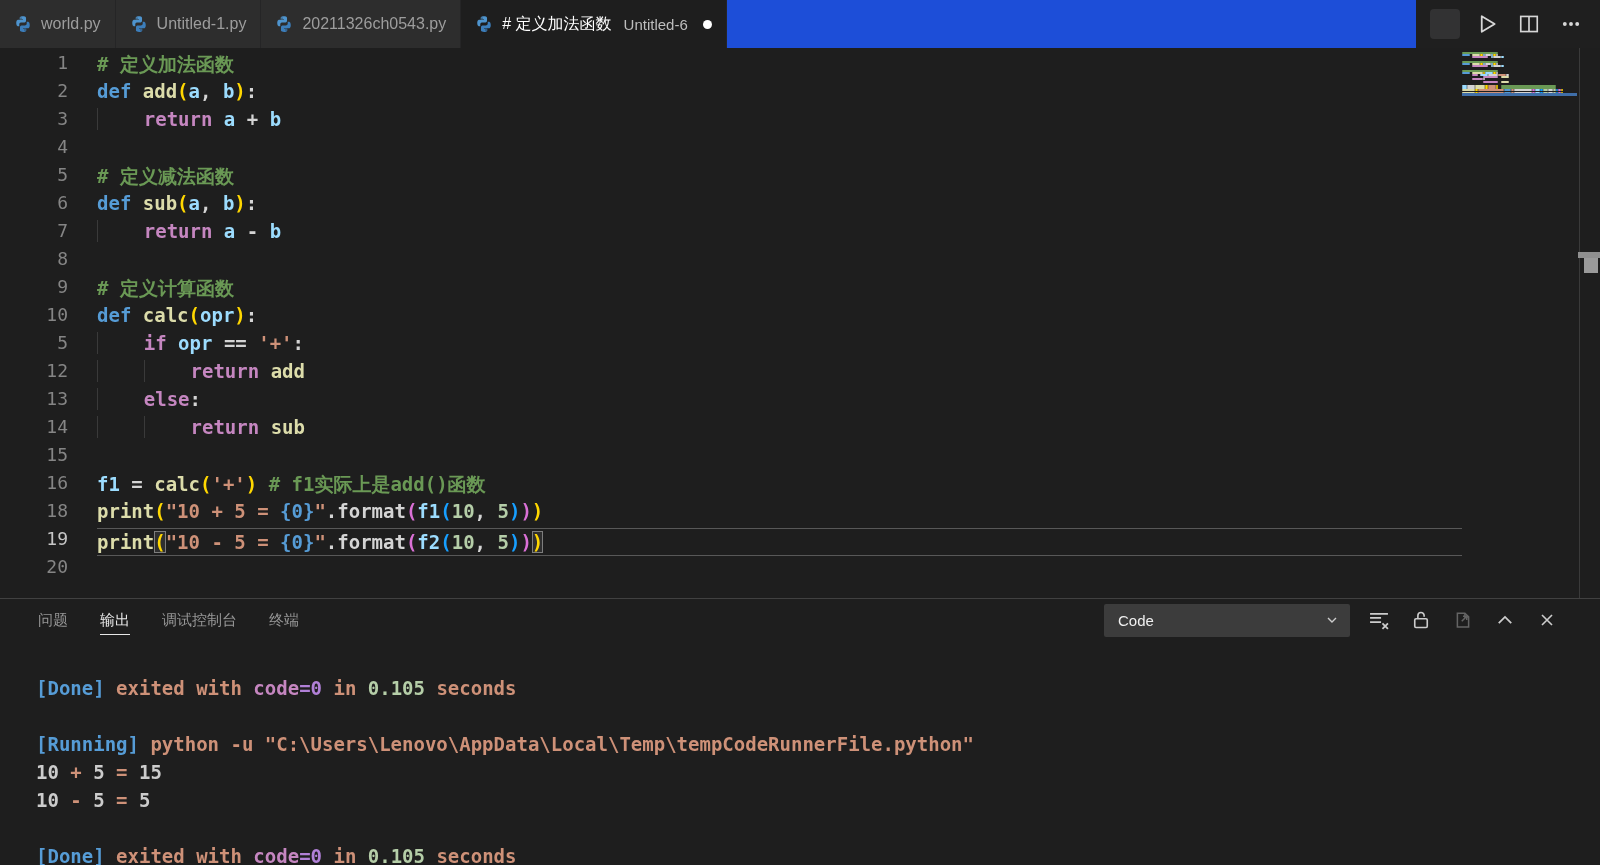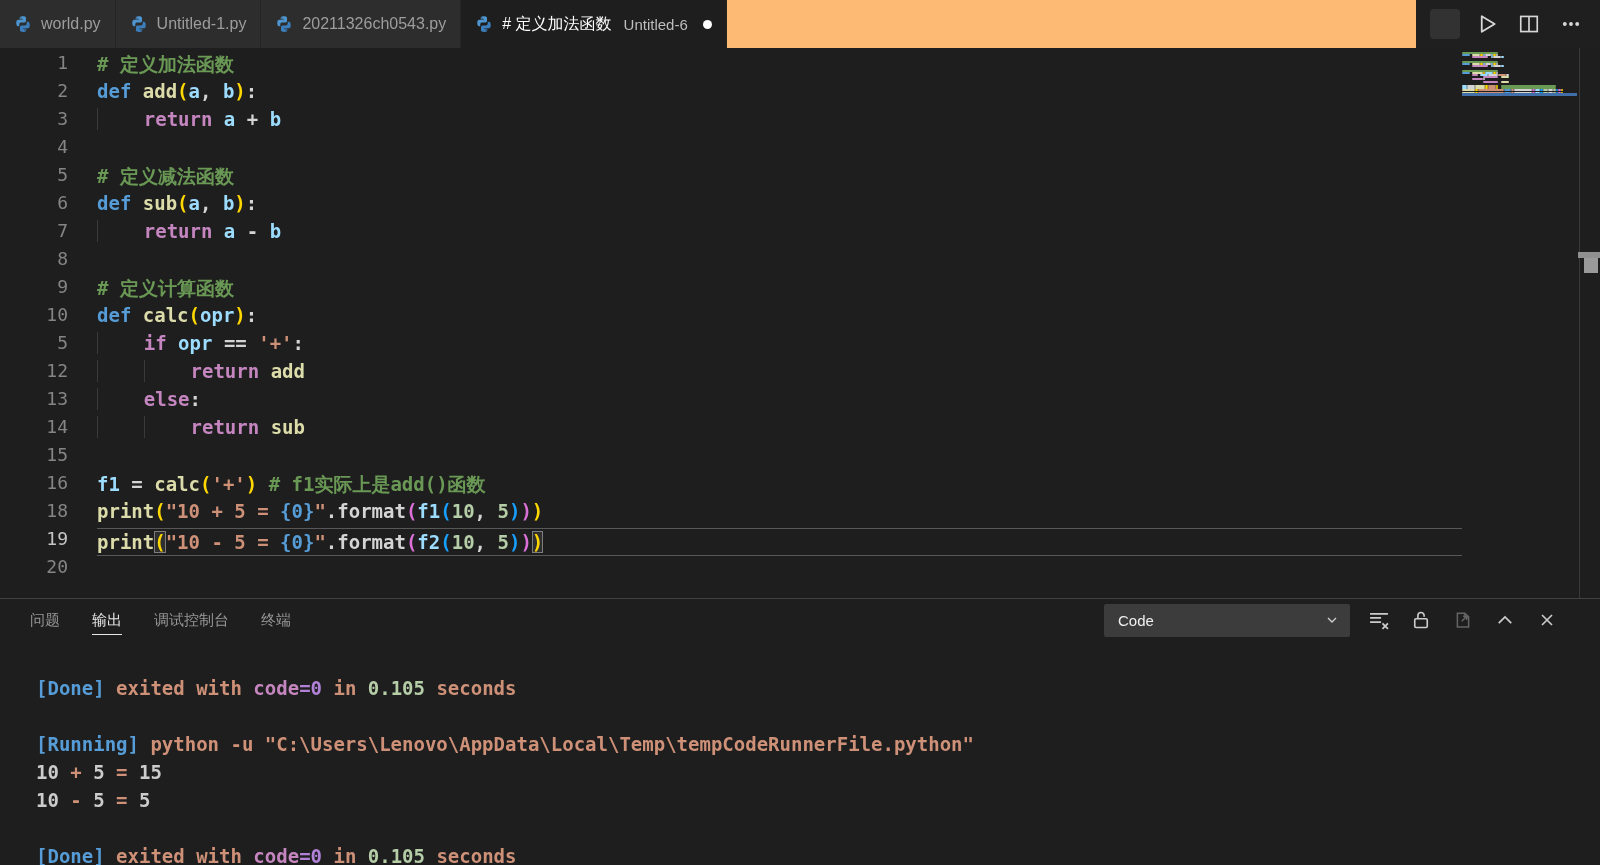--- a/index.html
+++ b/index.html
@@ -1,19 +1,19 @@
 <!DOCTYPE html>
 <html style="--c-comment: #6A9955; --c-keyword: #569CD6; --c-control: #C586C0; --c-func: #DCDCAA; --c-var: #9CDCFE; --c-str: #CE9178; --c-num: #B5CEA8; --c-plain: #D4D4D4; --c-placeholder: #569CD6; --c-bracket1: #FFD700; --c-bracket2: #DA70D6; --c-bracket3: #179FFF; --c-tag: #569CD6; --c-tan: #CE9178; --c-pink: #C586C0; --c-purple: #B180D7; --c-white: #CCCCCC; --c-accent_minimap_line: #3f6ea8;"><head>
 <meta charset="utf-8">
 <style>
   html,body{margin:0;padding:0;background:#1e1e1e;overflow:hidden}
   body{width:1600px;height:865px;position:relative;font-family:"Liberation Sans",sans-serif}
 
   
-  .tabbar{position:absolute;left:0;top:0;width:1600px;height:48px;background:#fdba74;display:flex;align-items:stretch}
+  .tabbar{position:absolute;left:0;top:0;width:1600px;height:48px;background:#1d4ed8;display:flex;align-items:stretch}
   .tab{display:flex;align-items:center;gap:9px;padding:0 14px;background:#2d2d2d;border-right:1px solid #252526;
        font-size:16px;color:#9d9d9d;cursor:pointer;white-space:nowrap}
   .tab.active{background:#1e1e1e;color:#ffffff}
   .tab .desc{color:#9d9d9d;font-size:15px;margin-left:3px}
   .tab.active .desc{color:#bdbdbd}
   .dot{width:9px;height:9px;border-radius:50%;background:#9b9b9b;margin-left:6px;flex:none}
   .tab.active .dot{background:#ffffff}
   .pyicon{width:18px;height:18px;flex:none;display:flex}
   .actions{margin-left:auto;display:flex;align-items:center;gap:12px;padding:0 14px;background:#1f1f1f}
   .iconbtn{width:30px;height:30px;display:flex;align-items:center;justify-content:center;cursor:pointer}
@@ -43,21 +43,21 @@
   
   .minimap{position:absolute;left:1462px;top:48px;width:117px;height:550px;background:#1e1e1e;border-right:1px solid #3a3a3a}
   .mseg{position:absolute;height:2px;border-radius:1px}
   .mcur{position:absolute;left:0;width:115px;height:3px;background:#3f6ea8}
   .ruler{position:absolute;left:1580px;top:48px;width:20px;height:550px;background:#1e1e1e}
   .rmark-h{position:absolute;left:1578px;top:252px;width:22px;height:6px;background:#8f8f8f}
   .rmark-v{position:absolute;left:1584px;top:258px;width:14px;height:15px;background:#9a9a9a}
 
   
   .panel{position:absolute;left:0;top:598px;width:1600px;height:267px;background:#1e1e1e;border-top:1px solid #414141;box-sizing:border-box}
-  .phead{height:42px;display:flex;align-items:center;padding-left:30px;position:relative}
+  .phead{height:42px;display:flex;align-items:center;padding-left:38px;position:relative}
   .ptab{margin-right:32px;font-size:15px;color:#969696;cursor:pointer;height:42px;line-height:42px;position:relative;white-space:nowrap}
   .ptab.active{color:#e7e7e7}
   .ptab.active::after{content:"";position:absolute;left:0;right:0;bottom:6px;height:1px;background:#e7e7e7}
   .pright{position:absolute;right:40px;top:4px;height:34px;display:flex;align-items:center;gap:16px}
   .select{width:246px;height:33px;background:#3c3c3c;color:#f0f0f0;font-size:15px;display:flex;align-items:center;
           justify-content:space-between;padding:0 10px 0 14px;border-radius:2px;box-sizing:border-box;cursor:pointer}
   .picon{width:26px;height:26px;display:flex;align-items:center;justify-content:center;cursor:pointer}
   .picon.disabled{opacity:.4}
   .pbody{padding:33px 0 0 36px;height:192px;overflow:hidden;font:600 19px "DejaVu Sans Mono",monospace}
   .oline{height:28px;line-height:28px;white-space:pre}

